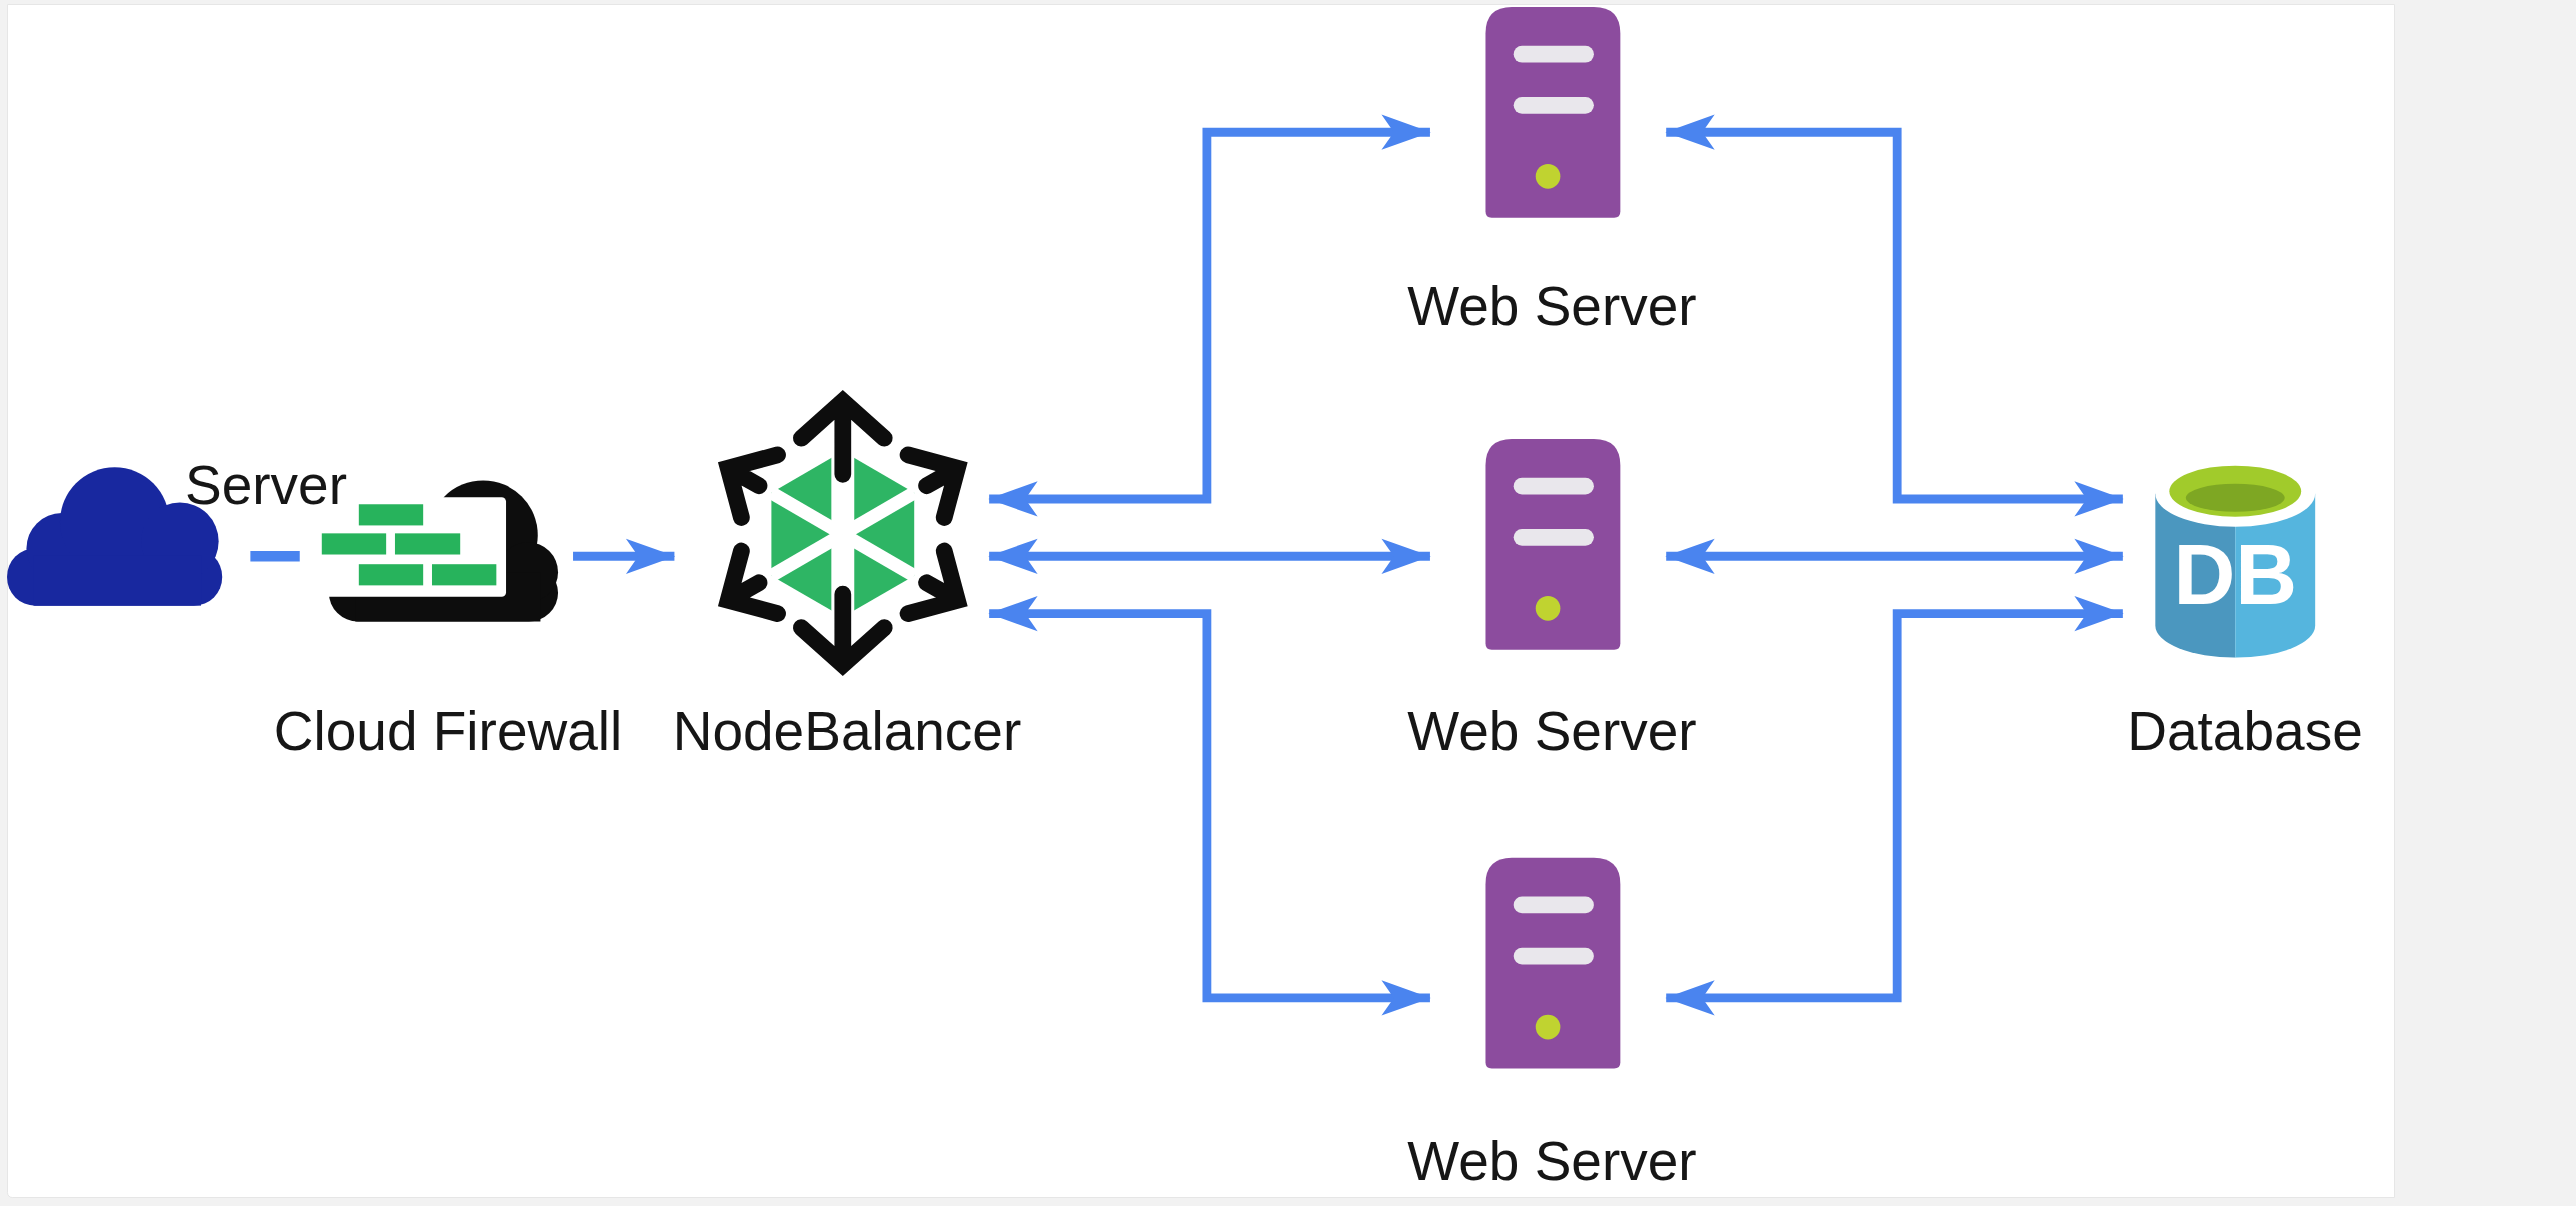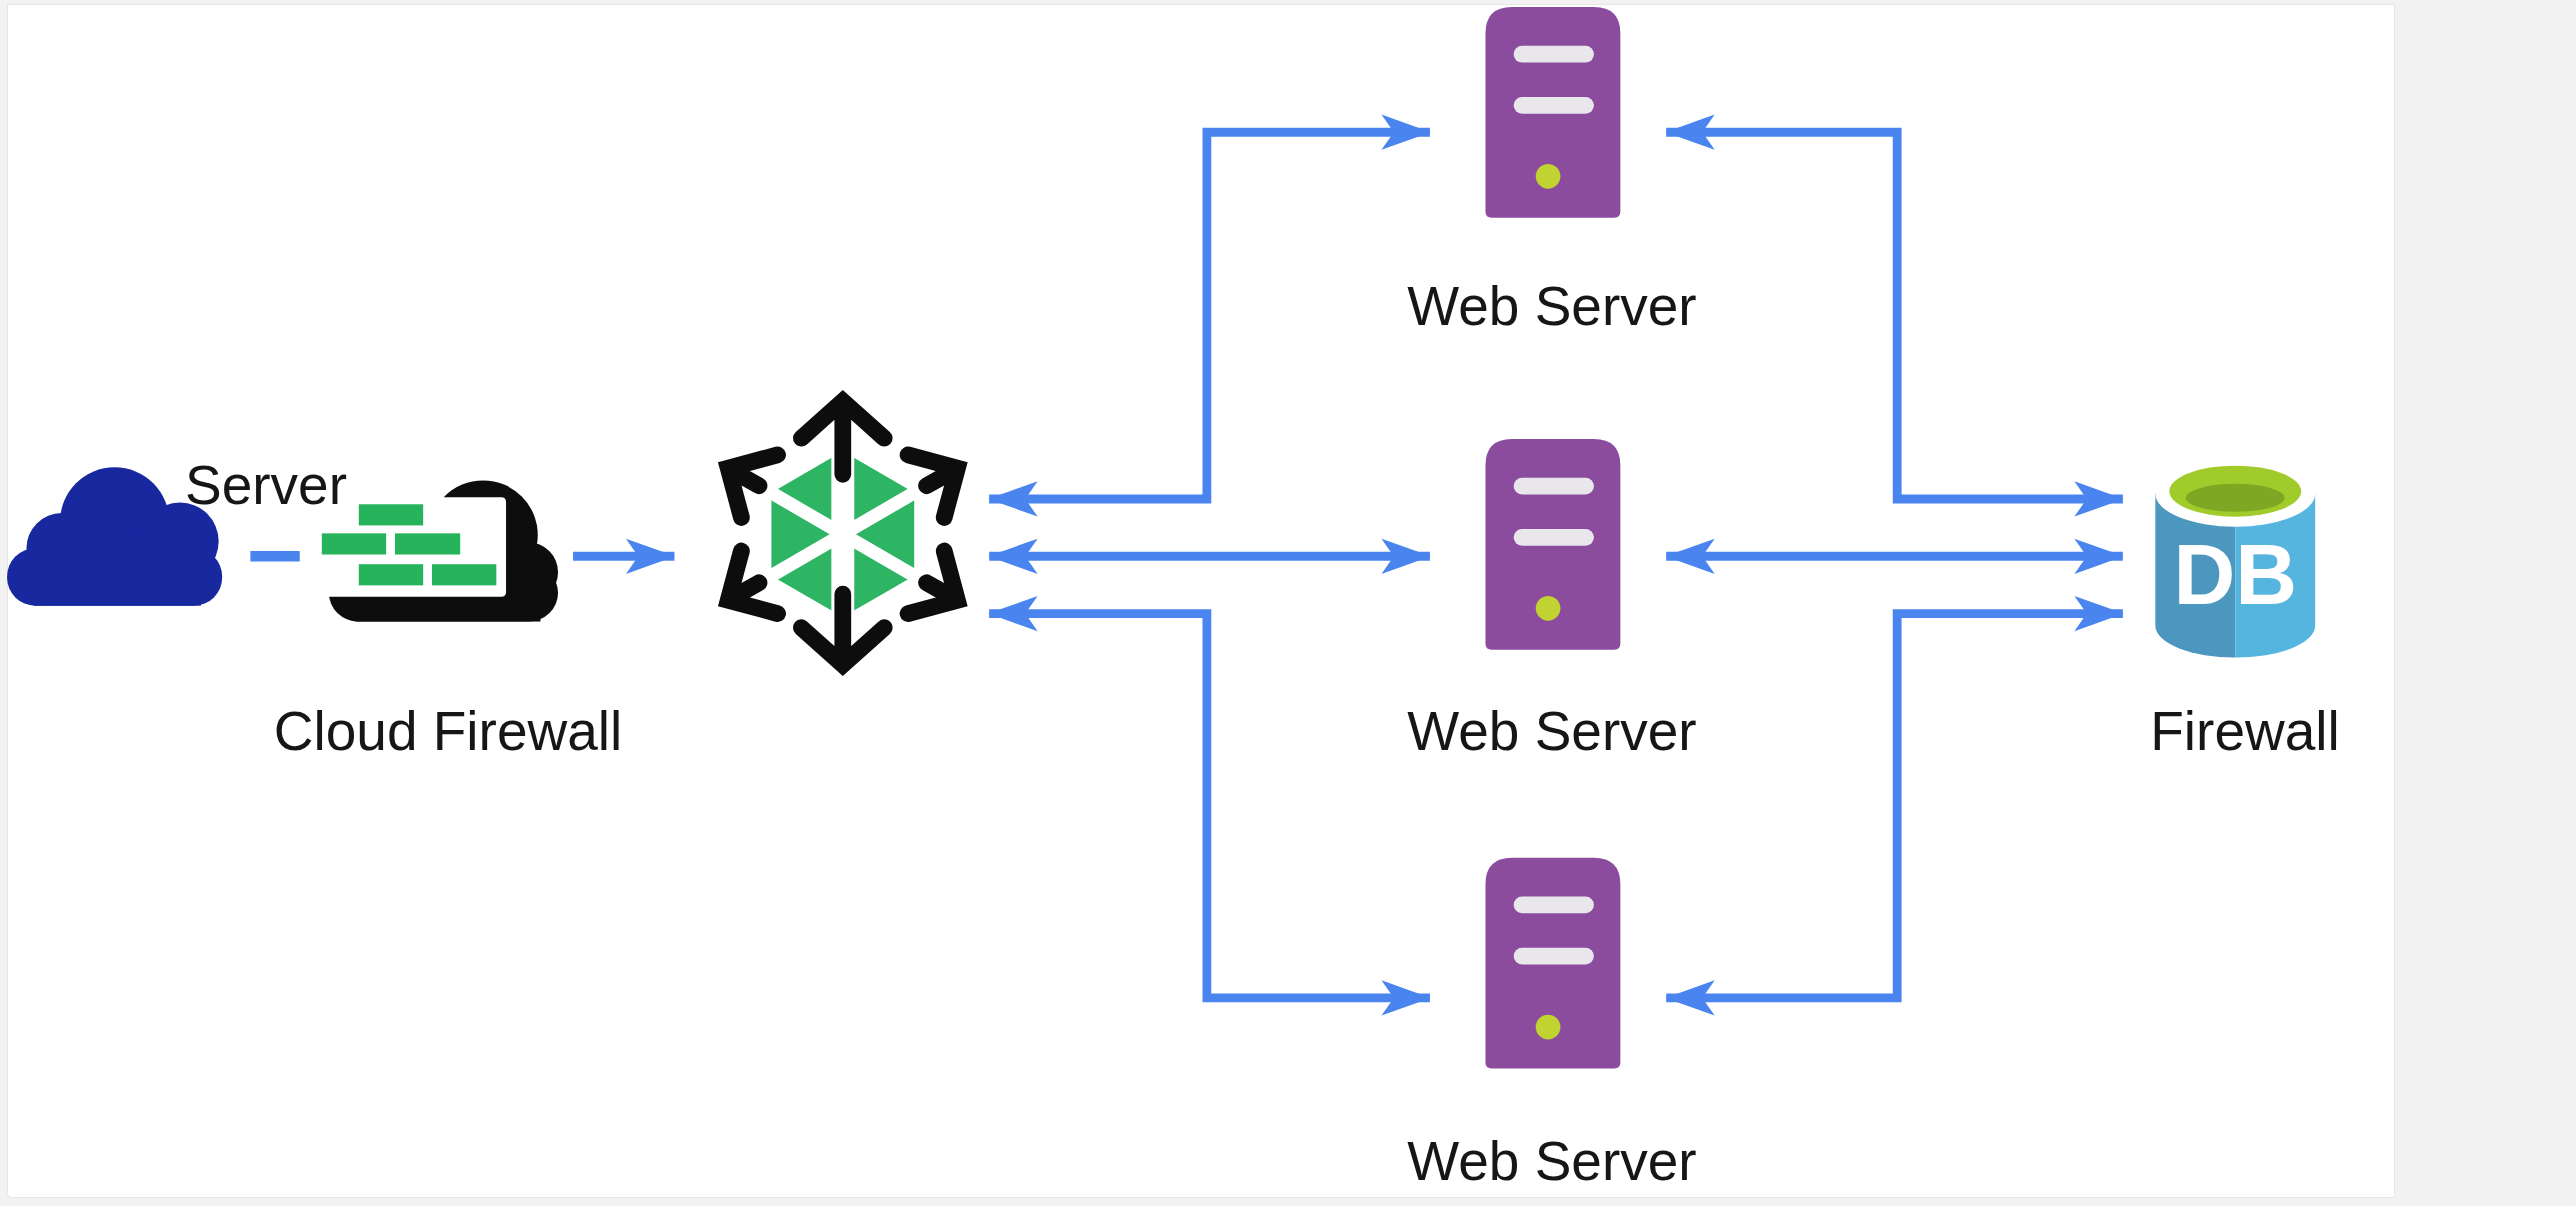--- a/index.html
+++ b/index.html
@@ -127,18 +127,19 @@
       <path d="M100,61 L100,260 A97,39 0 0 0 197,221 L197,61 Z" fill="var(--db_blue_light,#55b5de)"></path>
       <ellipse cx="100" cy="61" rx="97" ry="40" fill="var(--db_white,#ffffff)"></ellipse>
       <ellipse cx="100" cy="58" rx="80" ry="31" fill="var(--db_green,#a1cb2b)"></ellipse>
       <ellipse cx="100" cy="66" rx="60" ry="17" fill="var(--db_green_dark,#7ea723)"></ellipse>
       <text x="100" y="195" text-anchor="middle" font-size="104" font-weight="bold" font-family="Liberation Sans, DejaVu Sans, sans-serif" fill="var(--db_white,#ffffff)">DB</text>
     </svg>
   </svg>
 
   <div class="node-label" style="left:266px;top:454px;">Server</div>
   <div class="node-label" style="left:448px;top:700px;">Cloud Firewall</div>
+  <div class="node-label" style="left:847px;top:700px;">NodeBalancer</div>
   <div class="node-label" style="left:1552px;top:275px;">Web Server</div>
   <div class="node-label" style="left:1552px;top:700px;">Web Server</div>
   <div class="node-label" style="left:1552px;top:1130px;">Web Server</div>
-  <div class="node-label" style="left:2245px;top:700px;">Firewall</div>
+  <div class="node-label" style="left:2245px;top:700px;">Database</div>
 </div>
 
 
 </body></html>

